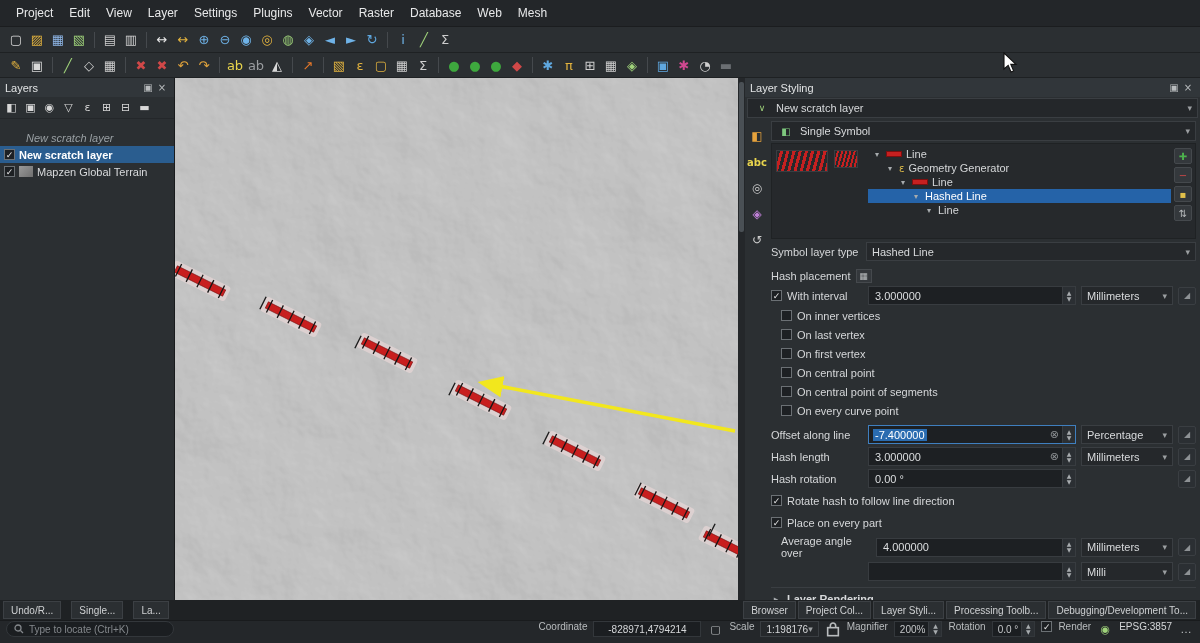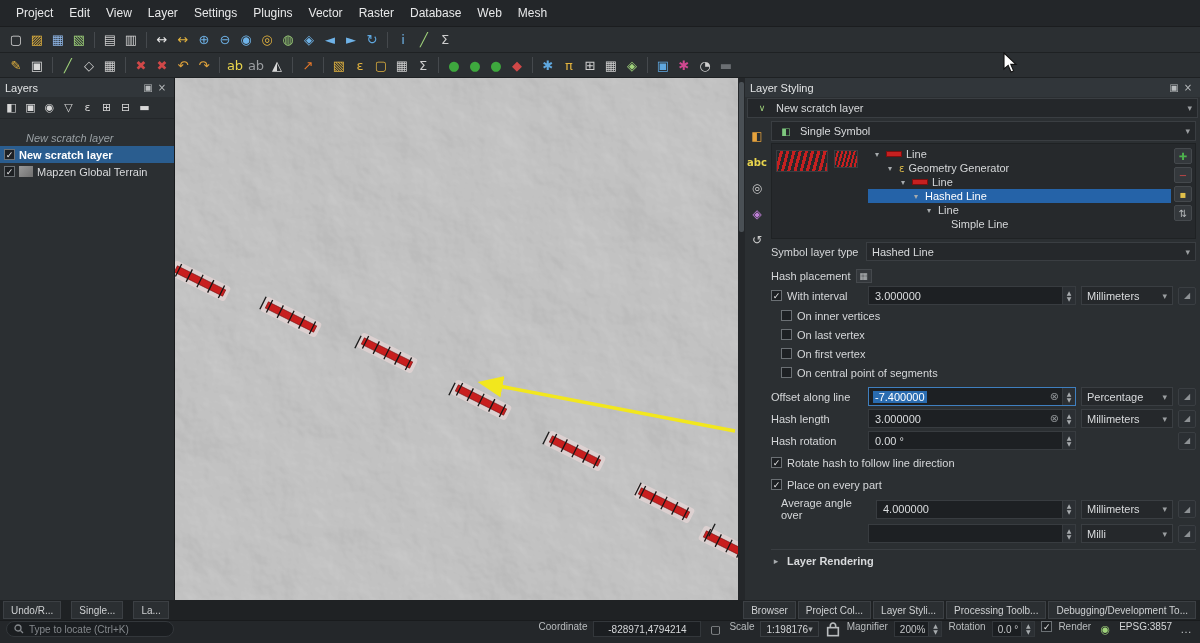--- a/index.html
+++ b/index.html
@@ -392,24 +392,20 @@
                     <span class="tlab">Line</span>
                   </div>
                   <div class="trow sel" style="padding-left: 43px;">
                     <span class="texp">▾</span>
                     <span class="tlab">Hashed Line</span>
                   </div>
                   <div class="trow" style="padding-left: 56px;">
                     <span class="texp">▾</span>
                     <span class="tlab">Line</span>
                   </div>
-                  <div class="trow" style="padding-left: 69px;">
-                    <span class="texp"></span>
-                    <span class="tlab">Simple Line</span>
-                  </div>
                 </div>
               <div class="btncol">
                 <div class="sbtn" style="color:#4db24d">✚</div>
                 <div class="sbtn" style="color:#d04848">−</div>
                 <div class="sbtn" style="color:#e2c04a">▪</div>
                 <div class="sbtn" style="color:#b9bcbe">⇅</div>
               </div>
             </div>
 
             <div class="row">
@@ -452,21 +448,29 @@
                 <div class="row opt">
                   <span class="cb"></span>
                   <span class="lbl">On last vertex</span>
                 </div>
                 <div class="row opt">
                   <span class="cb"></span>
                   <span class="lbl">On first vertex</span>
                 </div>
                 <div class="row opt">
                   <span class="cb"></span>
+                  <span class="lbl">On central point</span>
+                </div>
+                <div class="row opt">
+                  <span class="cb"></span>
                   <span class="lbl">On central point of segments</span>
+                </div>
+                <div class="row opt">
+                  <span class="cb"></span>
+                  <span class="lbl">On every curve point</span>
                 </div>
               </div>
 
             <div class="row" style="margin-top:6px">
               <span class="lbl lblw">Offset along line</span>
               <div class="spin focus">
                 <span class="spinval sel">-7.400000</span>
                 <span class="clear">⊗</span>
                 <span class="spinbtns">
                     <span>▲</span>

